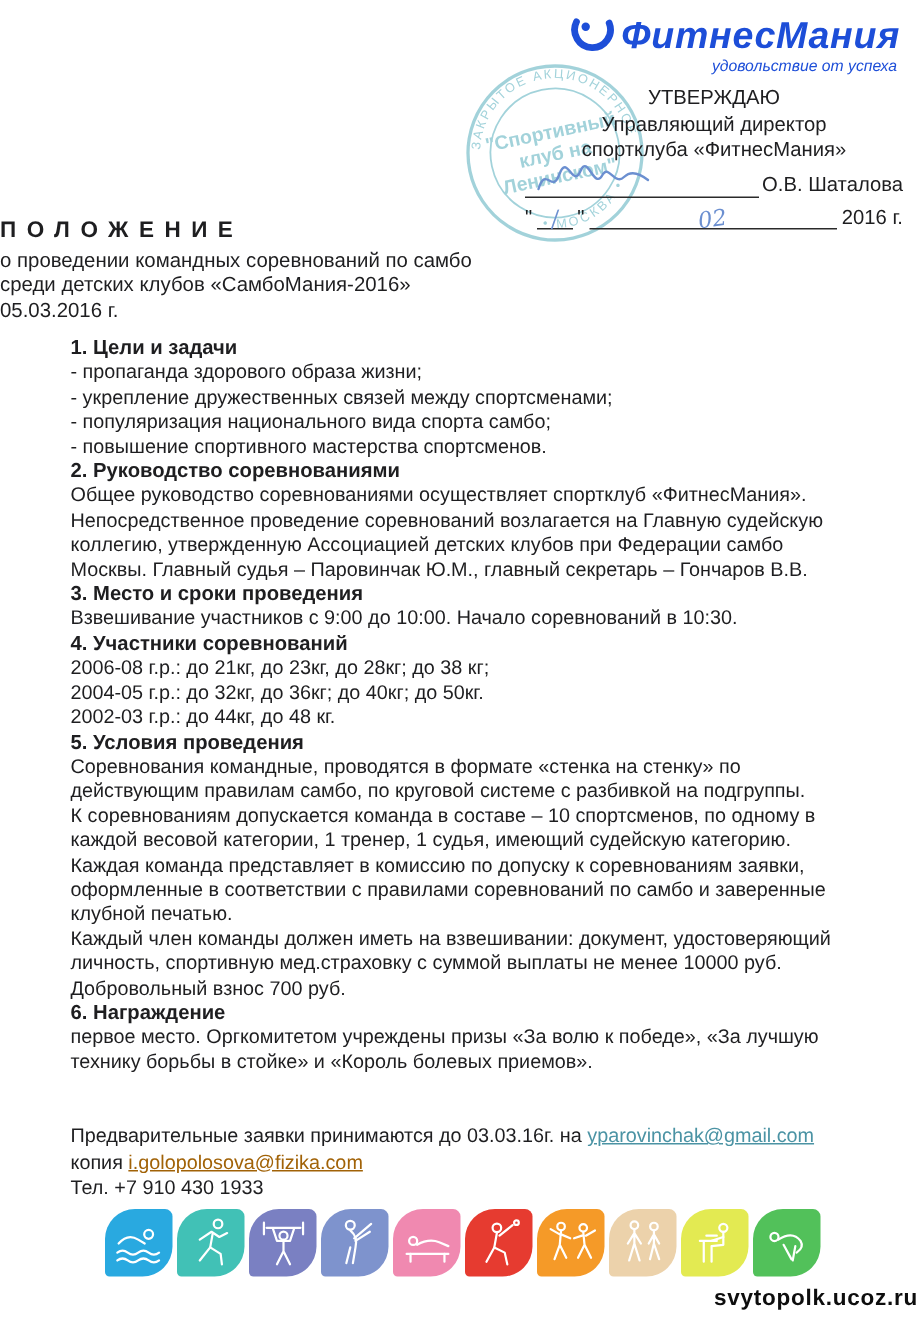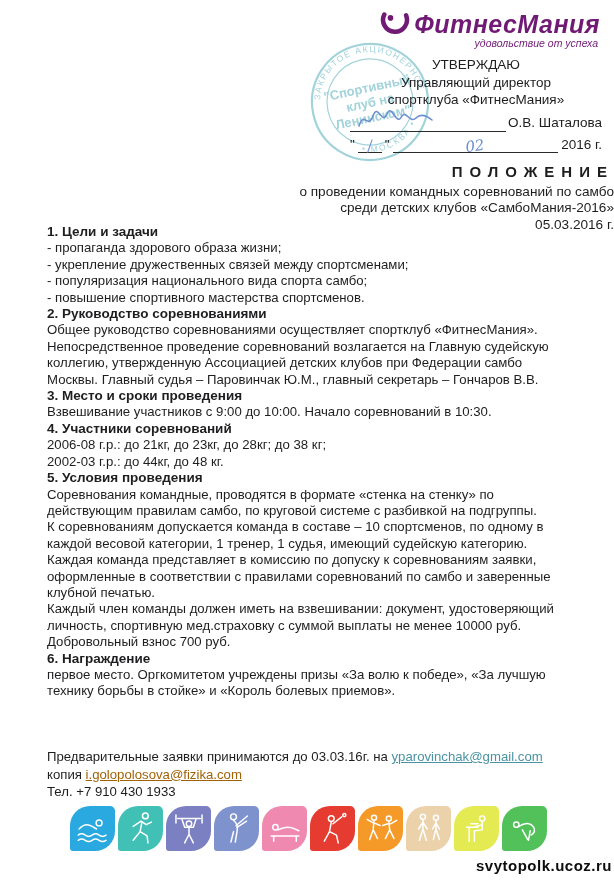--- a/index.html
+++ b/index.html
@@ -22,21 +22,21 @@
   .sign-row { display:flex; align-items:flex-end; gap:2px; margin-top:2px; }
   .sig-line { flex:1; border-bottom:1.3px solid #2a2a2a; position:relative; height:20px; }
   .sig-scrawl { position:absolute; left:6px; bottom:-6px; }
   .date-row { display:flex; align-items:flex-end; gap:3px; margin-top:4px; font-size:13.5px; }
   .u-line { border-bottom:1.3px solid #2a2a2a; position:relative; height:16px; display:inline-block; }
   .day-line { width:24px; }
   .month-line { flex:1; }
   .hand { font-family:"DejaVu Serif", serif; font-style:italic; font-size:15px;
           position:absolute; left:50%; bottom:-3px; transform:translateX(-50%) rotate(-8deg); }
   
-  .doc-title { position:absolute; top:164px; left:0; right:0; text-align:right; z-index:2;
+  .doc-title { position:absolute; top:146px; left:0; right:0; text-align:left; z-index:2;
                font-size:13.6px; line-height:16.5px; }
   .t-head { font-size:15px; font-weight:bold; letter-spacing:7px; margin-bottom:3px; }
   
   .sections { position:absolute; top:224px; left:47px; right:26px;
               font-size:13.2px; line-height:16.4px; }
   .sec-h { font-weight:bold; font-size:13.5px; white-space:nowrap; }
   .sec-l { white-space:nowrap; }
   
   .doc-footer { position:absolute; top:748px; left:47px; right:26px;
                 font-size:13.2px; line-height:17.5px; }
@@ -49,21 +49,21 @@
   
   .watermark { position:absolute; right:2px; bottom:6px; font-weight:bold; font-size:15px;
                color:#0d0d0d; letter-spacing:.5px;
                text-shadow:1px 0 #fff,-1px 0 #fff,0 1px #fff,0 -1px #fff,1px 1px #fff,-1px -1px #fff,1px -1px #fff,-1px 1px #fff; }
 </style>
 </head>
 <body>
 
 <div class="page">
 
-  <div class="logo" style="color: #701a75;">
+  <div class="logo" style="color: #1d4ed8;">
     <div class="logo-row">
       <span>
         <svg width="30" height="28" viewBox="0 0 36 34">
           <path d="M5 8 A 14.5 14.5 0 1 0 31.5 9" fill="none" stroke="currentColor" stroke-width="5.5" stroke-linecap="round"></path>
           <circle cx="12.5" cy="12" r="3.4" fill="currentColor"></circle>
         </svg>
       </span>
       <span class="brand">ФитнесМания</span>
     </div>
     <div class="tagline">удовольствие от успеха</div>
@@ -131,20 +131,21 @@
       <div class="sec-l">- повышение спортивного мастерства спортсменов.</div>
       <div class="sec-h">2. Руководство соревнованиями</div>
       <div class="sec-l">Общее руководство соревнованиями осуществляет спортклуб «ФитнесМания».</div>
       <div class="sec-l">Непосредственное проведение соревнований возлагается на Главную судейскую</div>
       <div class="sec-l">коллегию, утвержденную Ассоциацией детских клубов при Федерации самбо</div>
       <div class="sec-l">Москвы.  Главный судья  – Паровинчак Ю.М., главный секретарь – Гончаров В.В.</div>
       <div class="sec-h">3. Место и сроки проведения</div>
       <div class="sec-l">Взвешивание участников с 9:00 до 10:00. Начало соревнований в 10:30.</div>
       <div class="sec-h">4. Участники соревнований</div>
       <div class="sec-l">2006-08 г.р.: до 21кг, до 23кг, до 28кг; до 38 кг;</div>
+      <div class="sec-l">2004-05 г.р.: до 32кг, до 36кг; до 40кг; до 50кг.</div>
       <div class="sec-l">2002-03 г.р.: до 44кг, до 48 кг.</div>
       <div class="sec-h">5. Условия проведения</div>
       <div class="sec-l">Соревнования командные, проводятся в формате «стенка на стенку» по</div>
       <div class="sec-l">действующим правилам самбо, по круговой системе с разбивкой на подгруппы.</div>
       <div class="sec-l">К соревнованиям допускается команда в составе – 10 спортсменов, по одному в</div>
       <div class="sec-l">каждой весовой категории, 1 тренер, 1 судья, имеющий судейскую категорию.</div>
       <div class="sec-l">Каждая команда представляет в комиссию по допуску к соревнованиям заявки,</div>
       <div class="sec-l">оформленные в соответствии с правилами соревнований по самбо и заверенные</div>
       <div class="sec-l">клубной печатью.</div>
       <div class="sec-l">Каждый член команды должен иметь на взвешивании: документ, удостоверяющий</div>

